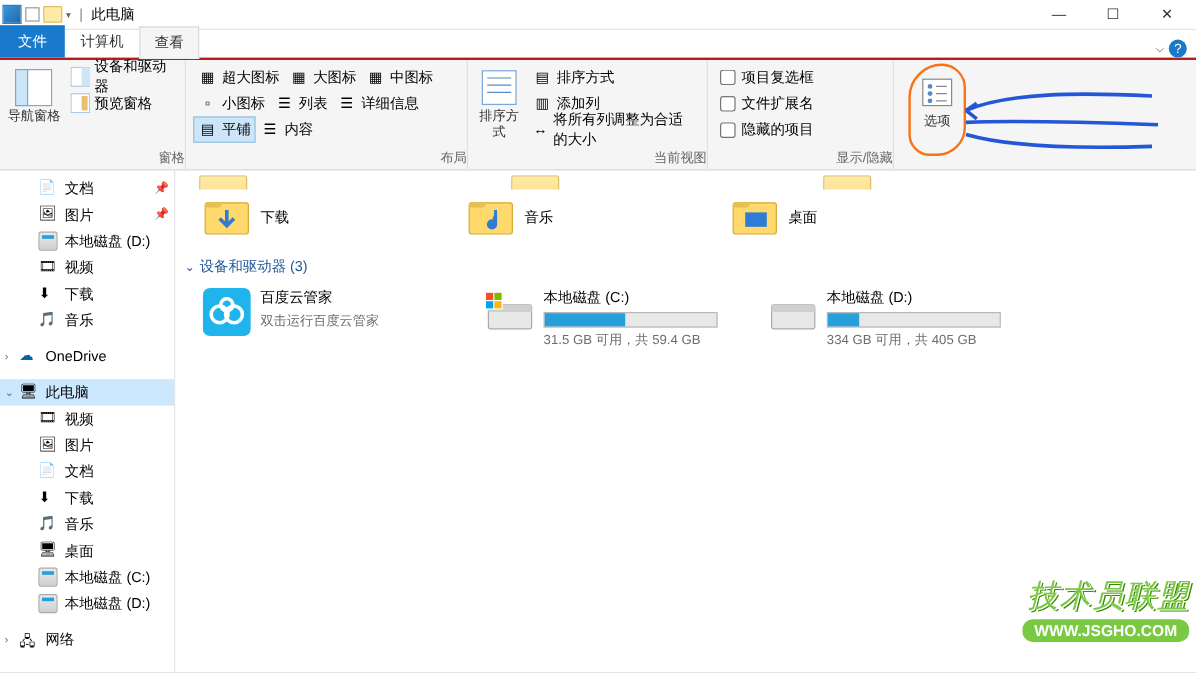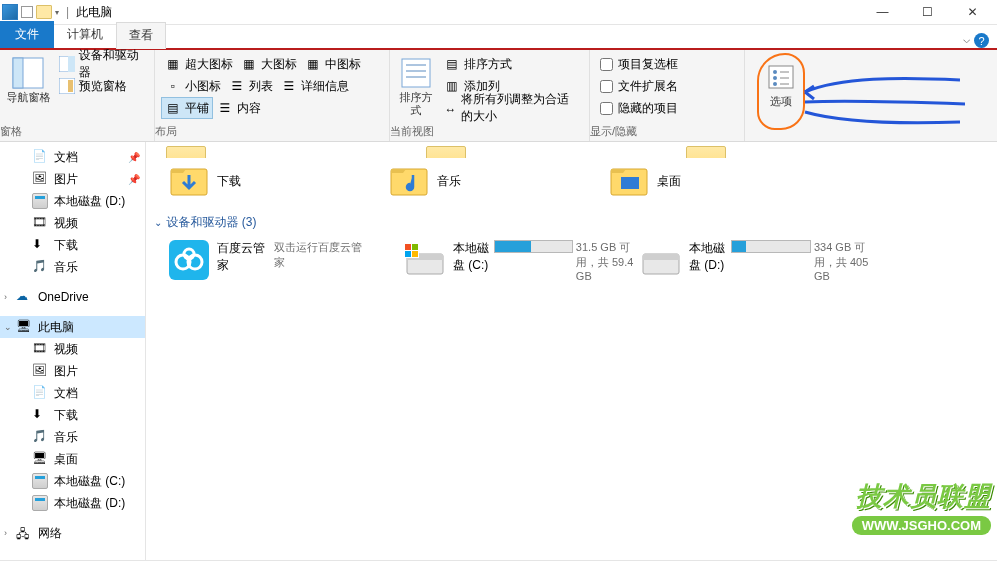--- a/index.html
+++ b/index.html
@@ -15,21 +15,21 @@
 .win-controls{margin-left:auto;display:flex}
 .win-controls div{width:45px;height:24px;display:flex;align-items:center;justify-content:center;color:#333}
 .tabs{height:25px;display:flex;align-items:flex-end;background:#fff;border-bottom:2px solid #b91c1c}
 .tab{padding:4px 12px;color:#333;border:1px solid transparent;cursor:pointer}
 .tab.file{background:#1979ca;color:#fff;padding:4px 14px}
 .tab.active{background:#f5f5f5;border:1px solid #dadada;border-bottom:1px solid #f5f5f5;margin-bottom:-1px}
 .help-btn{margin-left:auto;display:flex;align-items:center;gap:4px;padding-right:8px;color:#1979ca}
 .help-btn .chev{font-size:9px;color:#555}
 .ribbon{height:92px;background:#f5f5f5;border-bottom:1px solid #dadada;display:flex}
 .group{border-right:1px solid #e0e0e0;padding:3px 6px 2px 6px;display:flex;flex-direction:column;position:relative}
-.group-label{position:absolute;bottom:2px;left:0;right:0;text-align:left;color:#666;font-size:11px}
+.group-label{position:absolute;bottom:2px;left:12px;right:0;text-align:right;color:#666;font-size:11px}
 .group-body{flex:1;display:flex;align-items:flex-start;gap:4px}
 .bigbtn{display:flex;flex-direction:column;align-items:center;justify-content:flex-start;width:48px;padding-top:4px;gap:2px;cursor:pointer}
 .bigbtn .ic{width:32px;height:32px;display:flex;align-items:center;justify-content:center}
 .bigbtn .lbl{text-align:center;font-size:11px;line-height:13px;color:#333}
 .smallrow{display:flex;align-items:center;gap:4px;padding:2px 4px;cursor:pointer;height:22px}
 .smallrow .ic{width:16px;height:16px;display:flex;align-items:center;justify-content:center}
 .smallrow.sel{background:#cde6f7;border:1px solid #92c0e0;padding:1px 3px}
 .vcol{display:flex;flex-direction:column}
 .chkrow{display:flex;align-items:center;gap:5px;padding:2px 4px;height:22px}
 .chkrow input{width:13px;height:13px}
@@ -47,28 +47,28 @@
 .main{flex:1;overflow:auto;padding:4px 8px;position:relative}
 .row-folders{display:flex;gap:40px;padding-left:12px;margin-bottom:6px}
 .fld-item{display:flex;align-items:center;gap:8px;width:180px;cursor:pointer;padding:3px}
 .fld-item .ic{width:40px;height:36px}
 .fld-item .lbl{color:#000}
 .section-hdr{color:#26599c;padding:6px 0;display:flex;align-items:center;gap:4px;cursor:pointer}
 .section-hdr .chev{font-size:10px}
 .devices{display:flex;gap:36px;padding-left:12px;flex-wrap:wrap}
 .dev{display:flex;gap:8px;width:200px;cursor:pointer;padding:3px}
 .dev .ic{width:40px;height:40px;flex-shrink:0}
-.dev .info{display:flex;gap:3px}
+.dev .info{display:flex;flex-direction:column;gap:3px}
 .dev .name{color:#000}
 .dev .bar{width:145px;height:13px;border:1px solid #b8b8b8;background:#e8e8e8;position:relative}
 .dev .bar .fill{position:absolute;left:0;top:0;bottom:0;background:#26a0da}
 .dev .sub{color:#6d6d6d;font-size:11px}
 .status{height:24px;border-top:1px solid #e5e5e5;display:flex;align-items:center;padding:0 10px;color:#555;gap:6px}
 .watermark{position:absolute;right:6px;bottom:26px;text-align:right;pointer-events:none}
-.watermark .t1{font-size:26px;font-weight:700;font-style:italic;color:#7ac943;text-shadow:1px 1px 0 #fff,2px 2px 0 #3a8a00;letter-spacing:1px}
+.watermark .t1{font-size:26px;font-weight:400;font-style:italic;color:#7ac943;text-shadow:1px 1px 0 #fff,2px 2px 0 #3a8a00;letter-spacing:1px}
 .watermark .t2{background:#7ac943;color:#fff;font-size:13px;padding:2px 10px;border-radius:9px;display:inline-block;margin-top:2px;font-weight:bold}
 .i-drive{background:linear-gradient(#e8e8e8,#cfcfcf);border:1px solid #aaa;border-radius:2px;position:relative}
 .i-drive::after{content:"";position:absolute;left:2px;right:2px;top:2px;height:3px;background:#26a0da}
 .partial-row{display:flex;gap:40px;padding-left:12px;height:12px;overflow:hidden;margin-bottom:2px}
 .partial-row .pf{width:40px;height:36px;background:linear-gradient(#ffe9a6,#ffd870);border:1px solid #dcc068;border-radius:2px}
 </style>
 </head>
 <body>
 
 <div class="titlebar">

